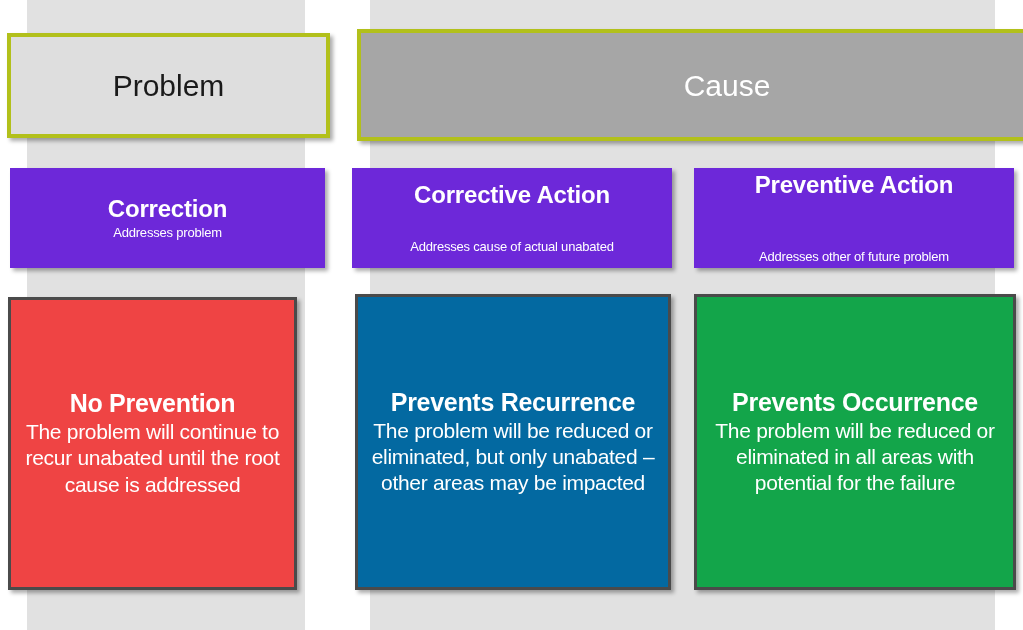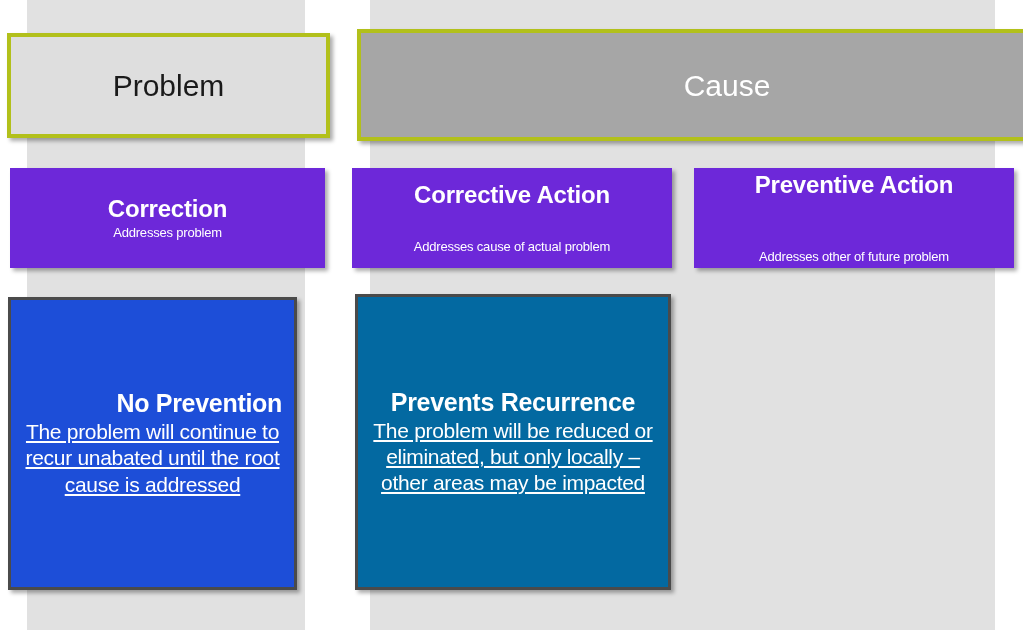--- a/index.html
+++ b/index.html
@@ -83,22 +83,21 @@
     margin-top: 2px;
   }
 
   
   .result-card {
     border: 3px solid #4a4a4a;
     padding: 10px 12px;
   }
   #result-no-prevention {
     left: 8px;  top: 297px; width: 289px; height: 293px;
-    background: #1d4ed8;
-    align-items: flex-end;
+    background: #ef4444;
   }
   #result-prevents-recurrence {
     left: 355px; top: 294px; width: 316px; height: 296px;
     background: #0369a1;
   }
   #result-prevents-occurrence {
     left: 694px; top: 294px; width: 322px; height: 296px;
     background: #13a54a;
   }
   .result-title {
@@ -109,21 +108,20 @@
     letter-spacing: -0.3px;
   }
   .result-body {
     font-size: 21px;
     font-weight: 400;
     color: #ffffff;
     line-height: 1.25;
     letter-spacing: -0.3px;
     margin-top: 1px;
     max-width: 300px;
-    text-decoration: underline;
   }
 </style>
 </head>
 <body>
 
 <div id="canvas">
 
   <div id="band-problem" class="band"></div>
   <div id="band-cause" class="band"></div>
 
@@ -135,32 +133,36 @@
     <span class="header-label">Cause</span>
   </div>
 
   <div id="mid-correction" class="card mid-card">
     <span class="mid-title">Correction</span>
     <span class="mid-sub">Addresses problem</span>
   </div>
 
   <div id="mid-corrective-action" class="card mid-card">
     <span class="mid-title">Corrective Action</span>
-    <span class="mid-sub">Addresses cause of actual problem</span>
+    <span class="mid-sub">Addresses cause of actual unabated</span>
   </div>
 
   <div id="mid-preventive-action" class="card mid-card">
     <span class="mid-title">Preventive Action</span>
     <span class="mid-sub">Addresses other of future problem</span>
   </div>
 
   <div id="result-no-prevention" class="card result-card">
     <span class="result-title">No Prevention</span>
     <span class="result-body">The problem will continue to recur unabated until the root cause is addressed</span>
   </div>
 
   <div id="result-prevents-recurrence" class="card result-card">
     <span class="result-title">Prevents Recurrence</span>
-    <span class="result-body">The problem will be reduced or eliminated, but only locally – other areas may be impacted</span>
+    <span class="result-body">The problem will be reduced or eliminated, but only unabated – other areas may be impacted</span>
   </div>
 
+  <div id="result-prevents-occurrence" class="card result-card">
+    <span class="result-title">Prevents Occurrence</span>
+    <span class="result-body">The problem will be reduced or eliminated in all areas with potential for the failure</span>
+  </div>
 
 </div>
 
 </body></html>

